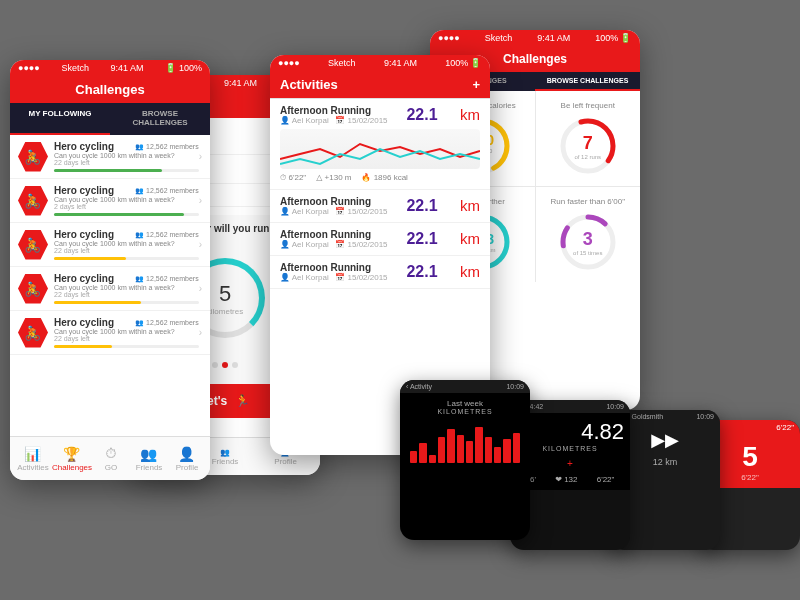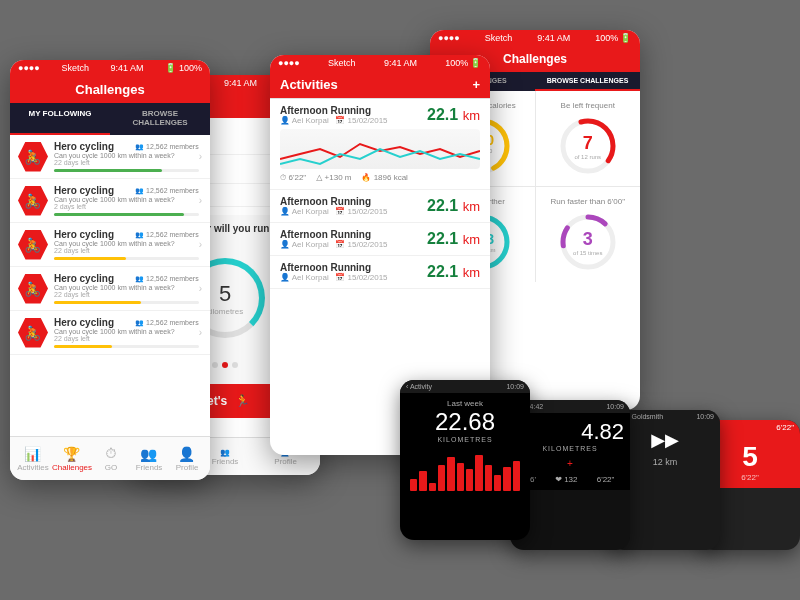--- a/index.html
+++ b/index.html
@@ -306,22 +306,22 @@
       padding: 6px 10px;
     }
 
     .activity-row-top {
       display: flex;
       justify-content: space-between;
       align-items: center;
     }
 
     .activity-name { font-size: 10px; font-weight: 600; color: #333; }
-    .activity-dist { font-size: 16px; font-weight: 700; color: #15803d; }
-    .activity-unit { font-size: 13px; color: #e8191a; }
+    .activity-dist { font-size: 16px; font-weight: 700; color: #4c1d95; }
+    .activity-unit { font-size: 15px; color: #e8191a; margin-left: 18px; }
     .activity-meta { font-size: 8px; color: #aaa; }
 
     .activity-chart {
       height: 40px;
       background: linear-gradient(180deg, #f8f8f8 0%, #f0f0f0 100%);
       border-radius: 4px;
       margin: 4px 0;
       position: relative;
       overflow: hidden;
     }
@@ -772,21 +772,20 @@
   </div>
 </div>
 
 <div class="watch watch-1">
   <div style="background:#1a1a1a;color:#aaa;font-size:7px;padding:3px 6px;display:flex;justify-content:space-between;">
     <span>‹ Activity</span>
     <span>10:09</span>
   </div>
   <div style="background:#000;color:#fff;flex:1;padding:6px;">
     <div style="font-size:8px;color:#aaa;text-align:center;">Last week</div>
-    <div style="font-size:24px;font-weight:200;color:#fff;text-align:center;">22.68</div>
     <div style="font-size:7px;color:#aaa;text-align:center;letter-spacing:1px;">KILOMETRES</div>
     <div style="display:flex;align-items:flex-end;gap:2px;height:40px;margin-top:8px;padding:0 4px;">
       <div style="flex:1;background:#e8191a;height:30%;border-radius:1px;"></div>
       <div style="flex:1;background:#e8191a;height:50%;border-radius:1px;"></div>
       <div style="flex:1;background:#e8191a;height:20%;border-radius:1px;"></div>
       <div style="flex:1;background:#e8191a;height:65%;border-radius:1px;"></div>
       <div style="flex:1;background:#e8191a;height:85%;border-radius:1px;"></div>
       <div style="flex:1;background:#e8191a;height:70%;border-radius:1px;"></div>
       <div style="flex:1;background:#e8191a;height:55%;border-radius:1px;"></div>
       <div style="flex:1;background:#e8191a;height:90%;border-radius:1px;"></div>

